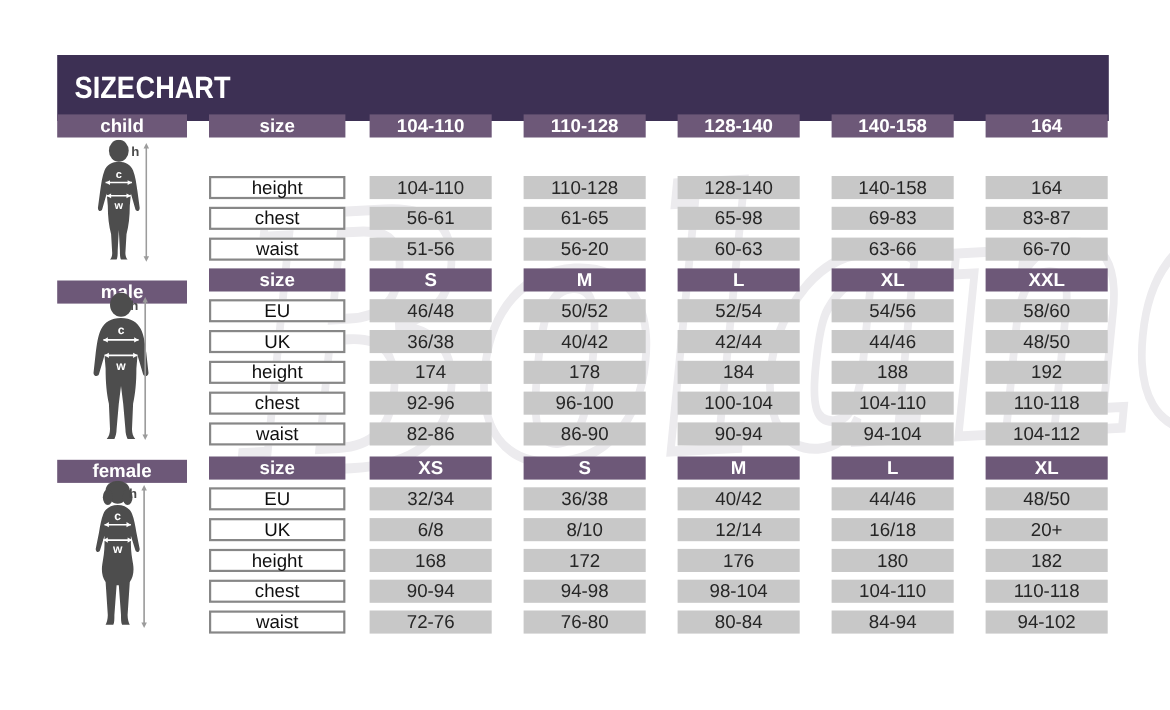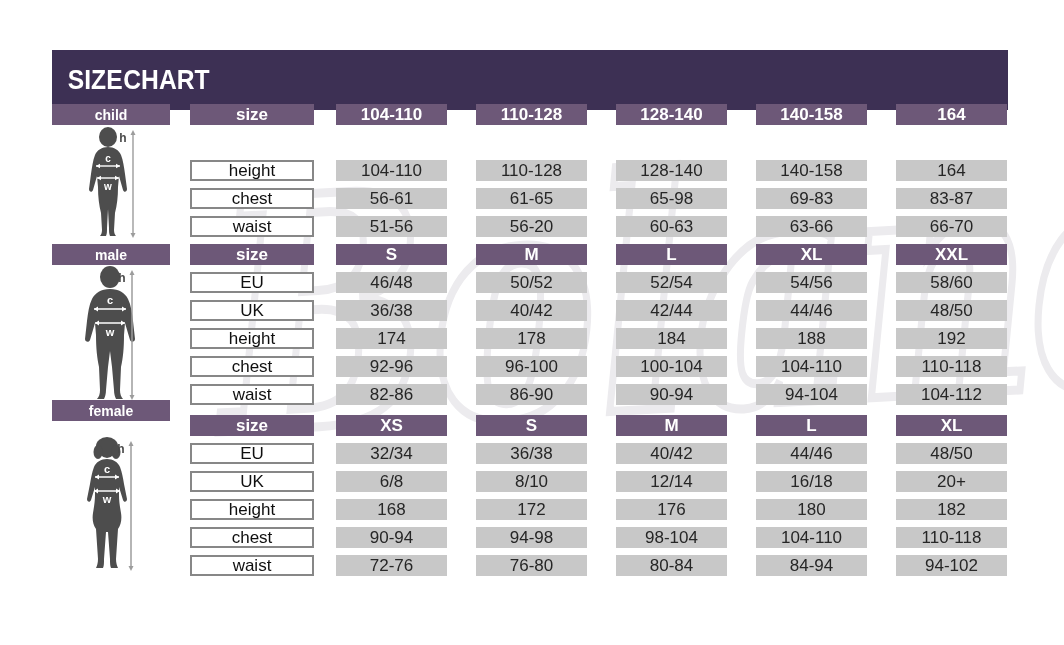--- a/index.html
+++ b/index.html
@@ -10,21 +10,21 @@
              font-family:"DejaVu Serif",serif;font-style:italic;font-weight:bold;
              font-size:320px;line-height:1;color:#ffffff;
              -webkit-text-stroke:9px #ecebee;
              transform:rotate(-3deg) scaleX(0.78);transform-origin:left top;}
   .banner{position:absolute;left:52px;top:50px;width:956px;height:60px;background:#3d3054;
           z-index:1;display:flex;align-items:center;}
   .banner .title{color:#ffffff;font-weight:bold;font-size:28px;letter-spacing:0px;
                  word-spacing:-7px;padding-left:18px;transform:scaleX(0.88);
                  transform-origin:left center;white-space:nowrap;}
   .sec-bar{position:absolute;left:52px;width:118px;height:21px;background:#6d5878;z-index:1;
-           color:#ffffff;font-weight:bold;font-size:14px;display:flex;align-items:center;
+           color:#ffffff;font-weight:bold;font-size:17px;display:flex;align-items:center;
            justify-content:center;}
   .row{position:absolute;left:190px;height:21px;display:flex;z-index:1;}
   .cell{height:21px;display:flex;align-items:center;justify-content:center;font-size:17px;
         box-sizing:border-box;}
   .lab{width:124px;margin-right:22px;}
   .val{width:111px;margin-right:29px;}
   .val:last-child{margin-right:12px;}
   .purple{background:#6d5878;color:#ffffff;font-weight:bold;}
   .gray{background:#c8c8c8;color:#262626;}
   .white-label{background:#ffffff;border:2px solid #878787;color:#0f0f0f;font-size:17px;}
@@ -87,21 +87,21 @@
   </div>
   <div class="row" style="top:216px">
     <div class="cell lab white-label">waist</div>
     <div class="cell val gray">51-56</div>
     <div class="cell val gray">56-20</div>
     <div class="cell val gray">60-63</div>
     <div class="cell val gray">63-66</div>
     <div class="cell val gray">66-70</div>
   </div>
 
-  <div class="sec-bar" style="top:244px">male</div>
+  <div class="sec-bar" style="top:255px">male</div>
 
   <svg class="figure" style="left:70px;top:266px" width="100" height="139" viewBox="0 0 100 139">
     <ellipse cx="40" cy="11" rx="10" ry="11" fill="#4d4d4d"></ellipse>
     <path fill="#4d4d4d" d="M40,23 C31,23 25,27 22,33 C19,39 18,47 17,55 L15,73 C15,76 19,77 20,74 L25,57 L26,69 C26,82 27,92 29,101 L30,124 C30,128 29,131 27,133 L34,133 C35,131 36,128 36,124 L38,101 L40,85 L42,101 L44,124 C44,128 45,131 46,133 L53,133 C51,131 50,128 50,124 L51,101 C53,92 54,82 54,69 L55,57 L60,74 C61,77 65,76 65,73 L63,55 C62,47 61,39 58,33 C55,27 49,23 40,23 Z"></path>
     <text class="fig-letter" x="40" y="38" font-size="11" fill="#ffffff" text-anchor="middle">c</text>
     <line x1="24" y1="43" x2="56" y2="43" stroke="#ffffff" stroke-width="1.5"></line>
     <polygon points="24,43 28,40.6 28,45.4" fill="#ffffff"></polygon>
     <polygon points="56,43 52,40.6 52,45.4" fill="#ffffff"></polygon>
     <line x1="25" y1="57" x2="55" y2="57" stroke="#ffffff" stroke-width="1.5"></line>
     <polygon points="25,57 29,54.6 29,59.4" fill="#ffffff"></polygon>
@@ -155,21 +155,21 @@
   </div>
   <div class="row" style="top:384px">
     <div class="cell lab white-label">waist</div>
     <div class="cell val gray">82-86</div>
     <div class="cell val gray">86-90</div>
     <div class="cell val gray">90-94</div>
     <div class="cell val gray">94-104</div>
     <div class="cell val gray">104-112</div>
   </div>
 
-  <div class="sec-bar" style="top:400px">female</div>
+  <div class="sec-bar" style="top:418px">female</div>
 
   <svg class="figure" style="left:74px;top:437px" width="92" height="139" viewBox="0 0 92 139">
     <ellipse cx="33" cy="9" rx="11" ry="9" fill="#4d4d4d"></ellipse>
     <ellipse cx="33" cy="11" rx="9" ry="10" fill="#4d4d4d"></ellipse>
     <ellipse cx="24" cy="15" rx="4.5" ry="7" fill="#4d4d4d"></ellipse>
     <ellipse cx="42" cy="15" rx="4.5" ry="7" fill="#4d4d4d"></ellipse>
     <path fill="#4d4d4d" d="M33,22 C27,22 22,25 20,30 C18,35 17,41 16,47 L13,62 C13,65 16,66 17,63 L21,50 L21,58 C21,64 20,70 19,76 C18,82 19,88 22,92 L24,122 C24,126 23,129 22,131 L29,131 C30,129 30,126 30,122 L32,95 L34,95 L36,122 C36,126 36,129 37,131 L44,131 C43,129 42,126 42,122 L44,92 C47,88 48,82 47,76 C46,70 45,64 45,58 L45,50 L49,63 C50,66 53,65 53,62 L50,47 C49,41 48,35 46,30 C44,25 39,22 33,22 Z"></path>
     <text class="fig-letter" x="33" y="36" font-size="11" fill="#ffffff" text-anchor="middle">c</text>
     <line x1="21" y1="40" x2="45" y2="40" stroke="#ffffff" stroke-width="1.5"></line>
     <polygon points="21,40 25,37.6 25,42.4" fill="#ffffff"></polygon>

